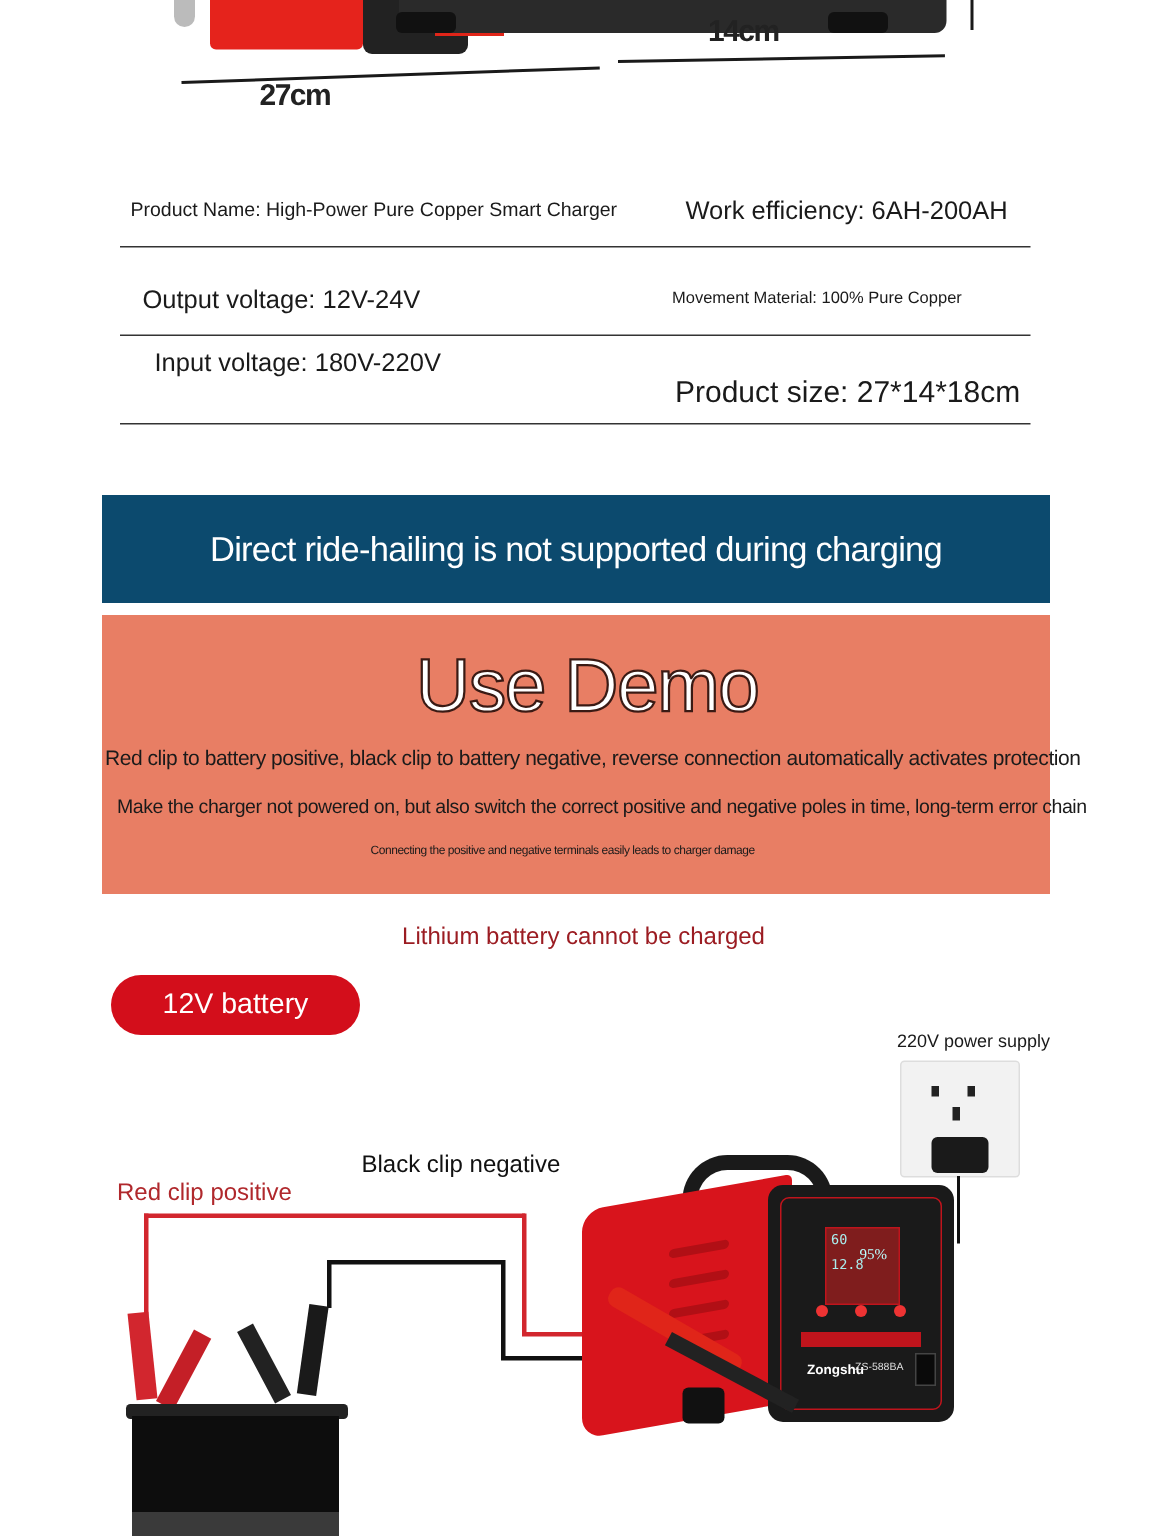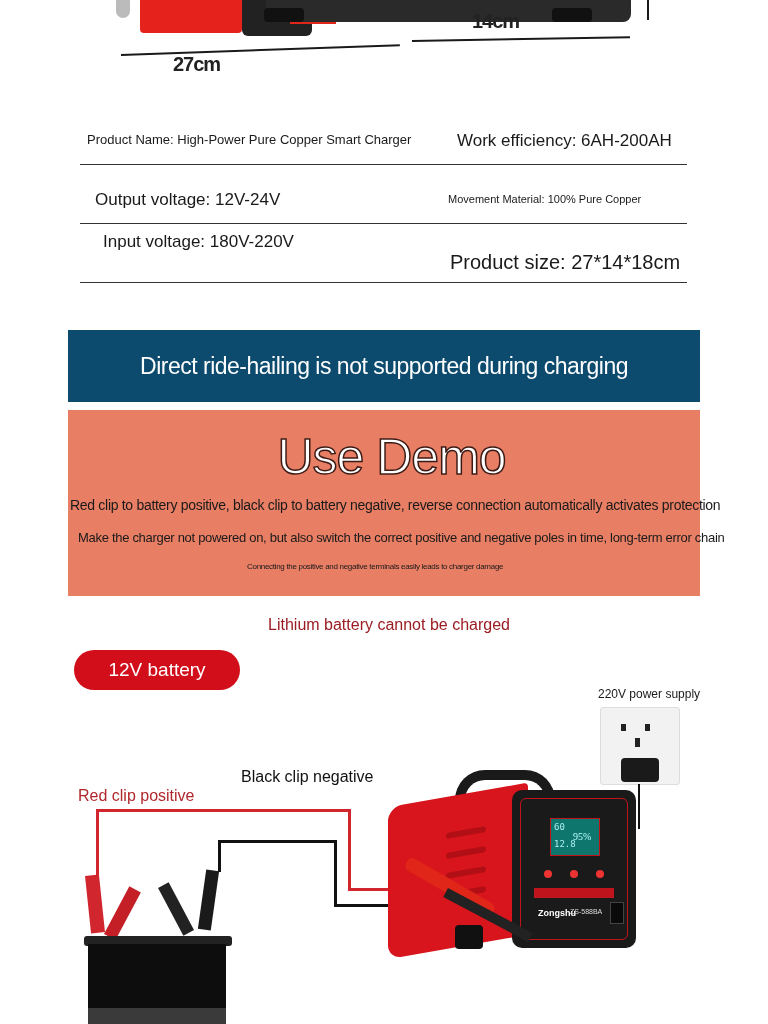--- a/index.html
+++ b/index.html
@@ -121,21 +121,21 @@
 
 <div class="abs" style="left:455px;top:770px;width:100px;height:40px;border:10px solid #1a1a1a;border-bottom:none;border-radius:30px 30px 0 0;"></div>
 <div class="abs" style="left:388px;top:795px;width:140px;height:152px;background:#d8141c;border-radius:14px 4px 4px 14px;transform:skewY(-10deg);">
   <div class="abs" style="left:58px;top:36px;width:40px;height:6px;background:#b10f15;border-radius:3px;"></div>
   <div class="abs" style="left:58px;top:56px;width:40px;height:6px;background:#b10f15;border-radius:3px;"></div>
   <div class="abs" style="left:58px;top:76px;width:40px;height:6px;background:#b10f15;border-radius:3px;"></div>
   <div class="abs" style="left:58px;top:96px;width:40px;height:6px;background:#b10f15;border-radius:3px;"></div>
 </div>
 <div class="abs" style="left:512px;top:790px;width:124px;height:158px;background:#1a1a1a;border-radius:10px;">
   <div class="abs" style="left:8px;top:8px;width:108px;height:142px;border:1.5px solid #c0141c;border-radius:6px;"></div>
-  <div class="abs" style="left:38px;top:28px;width:50px;height:38px;background:#0f766e;border:1px solid #c0141c;">
+  <div class="abs" style="left:38px;top:28px;width:50px;height:52px;background:#7f1d1d;border:1px solid #c0141c;">
     <div class="abs" style="left:3px;top:3px;font-size:9px;color:#aee;font-family:'DejaVu Sans Mono',monospace;">60</div>
     <div class="abs" style="left:3px;top:20px;font-size:9px;color:#aee;font-family:'DejaVu Sans Mono',monospace;">12.8</div>
     <div class="abs" style="left:22px;top:12px;font-size:10px;color:#bff;font-family:Liberation Serif, serif;">95%</div>
   </div>
   <div class="abs" style="left:32px;top:80px;width:8px;height:8px;border-radius:50%;background:#e33;"></div>
   <div class="abs" style="left:58px;top:80px;width:8px;height:8px;border-radius:50%;background:#e33;"></div>
   <div class="abs" style="left:84px;top:80px;width:8px;height:8px;border-radius:50%;background:#e33;"></div>
   <div class="abs" style="left:22px;top:98px;width:80px;height:10px;background:#c0141c;"></div>
   <div class="abs" style="left:26px;top:118px;font-size:9px;color:#fff;font-weight:700;">Zongshu</div>
   <div class="abs" style="left:58px;top:118px;font-size:7px;color:#ddd;">ZS-588BA</div>

